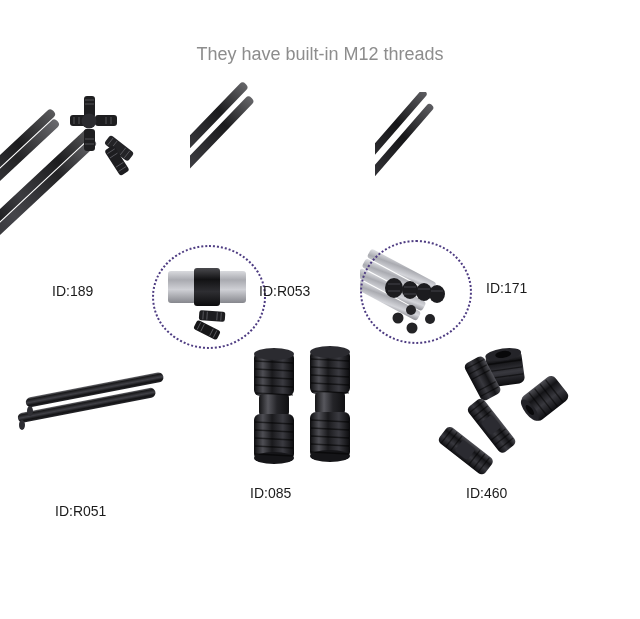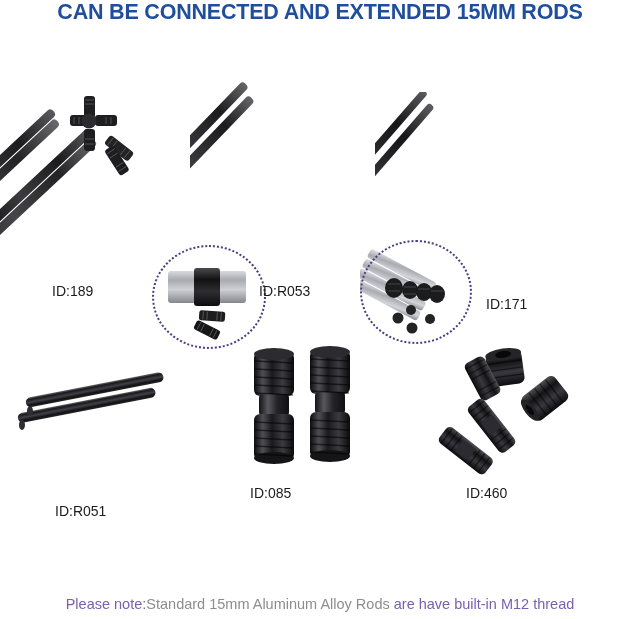--- a/index.html
+++ b/index.html
@@ -89,22 +89,22 @@
     width: 100%;
     height: 100%;
   }
   .callout .inner svg { display:block; }
 </style>
 </head>
 <body>
 
 <div id="page">
 
-  <div class="title">CAN BE CONNECTED AND EXTENDED 15MM RODS</div>
-
+
+  <div class="subtitle">They have built-in M12 threads</div>
 
   <div class="photo" style="left:0px; top:82px;">
     <svg width="175" height="180" viewBox="0 0 175 180">
       <defs>
         <linearGradient id="rodBlk" x1="0" y1="0" x2="0" y2="1">
           <stop offset="0%" stop-color="#5a5a5c"></stop>
           <stop offset="22%" stop-color="#1c1c1e"></stop>
           <stop offset="48%" stop-color="#3c3c40"></stop>
           <stop offset="70%" stop-color="#141416"></stop>
           <stop offset="100%" stop-color="#2a2a2c"></stop>
@@ -289,21 +289,21 @@
         </g>
       </svg>
     </div>
     <div class="ring"></div>
   </div>
 
   <div class="idlabel" style="left:52px; top:283px;">ID:189</div>
 
   <div class="idlabel" style="left:259px; top:283px;">ID:R053</div>
 
-  <div class="idlabel" style="left:486px; top:280px;margin-top:16px;">ID:171</div>
+  <div class="idlabel" style="left:486px; top:280px;">ID:171</div>
 
   <div class="photo" style="left:10px; top:370px;">
     <svg width="165" height="95" viewBox="0 0 165 95">
       <defs>
         <linearGradient id="rodB5" x1="0" y1="0" x2="0" y2="1">
           <stop offset="0%" stop-color="#6a6a6f"></stop>
           <stop offset="20%" stop-color="#19191b"></stop>
           <stop offset="50%" stop-color="#404046"></stop>
           <stop offset="78%" stop-color="#121214"></stop>
           <stop offset="100%" stop-color="#28282c"></stop>
@@ -452,17 +452,14 @@
       </g>
     </svg>
   </div>
 
   <div class="idlabel" style="left:55px; top:485px;margin-top:18px;">ID:R051</div>
 
   <div class="idlabel" style="left:250px; top:485px;">ID:085</div>
 
   <div class="idlabel" style="left:460px; top:485px;margin-left:6px;">ID:460</div>
 
-  <div class="note">
-    <span class="accent">Please note:</span><span class="plain">Standard 15mm Aluminum Alloy Rods </span><span class="accent">are have built-in M12 thread</span>
-  </div>
 
 </div>
 
 </body></html>

